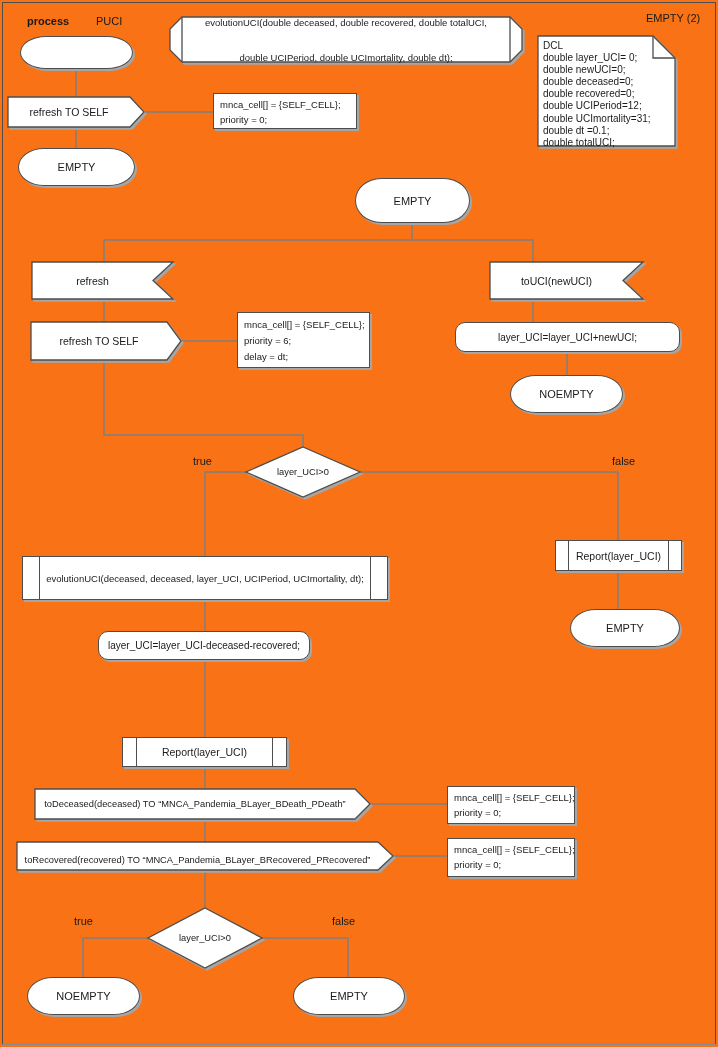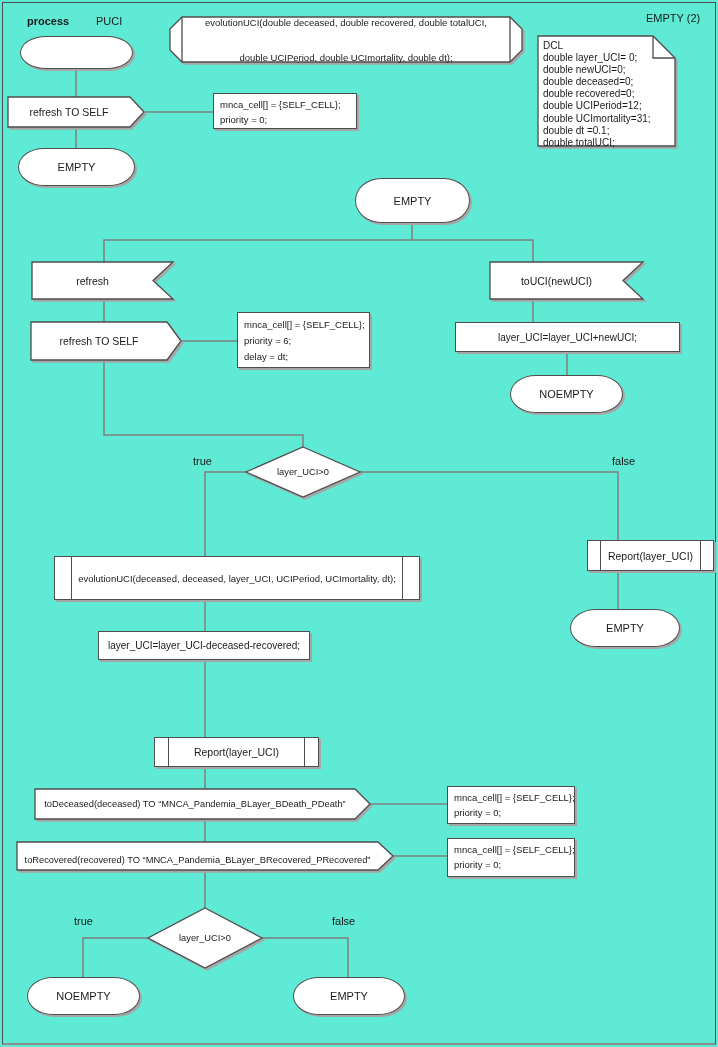--- a/index.html
+++ b/index.html
@@ -1,31 +1,31 @@
 <!DOCTYPE html>
 <html><head>
 <meta charset="utf-8">
 <style>
   html,body{margin:0;padding:0;background:#fff;}
-  #page{position:relative;width:718px;height:1047px;background:#5eead4;
+  #page{position:relative;width:718px;height:1047px;background:#f97316;
         font-family:"Liberation Sans",sans-serif;color:#1a1a1a;overflow:hidden;}
   #frame{position:absolute;left:2px;top:2px;right:2px;bottom:2px;
          border:1px solid #4d4d4d;border-bottom-width:2px;border-bottom-color:#8c8c8c;pointer-events:none;}
   svg.layer{position:absolute;left:0;top:0;z-index:1;}
   .conn{stroke:#7f7f7f;stroke-width:1.5;fill:none;}
   .sym{fill:#ffffff;stroke:#4d4d4d;stroke-width:1.3;}
   .shadow{filter:drop-shadow(2px 2px 0 #a6a6a6);}
   .abs{position:absolute;z-index:2;}
   .lbl{display:flex;align-items:center;justify-content:center;text-align:center;
        white-space:nowrap;font-size:10.5px;gap:20px;}
   .box{background:#fff;border:1.3px solid #4d4d4d;box-shadow:2px 2px 0 #a6a6a6;box-sizing:border-box;}
   .stadium{border-radius:26px / 50%;display:flex;align-items:center;justify-content:center;
            font-size:11px;}
-  .task{display:flex;align-items:center;justify-content:center;font-size:10px;white-space:nowrap;}
-  .call{display:flex;align-items:center;justify-content:center;font-size:10.5px;white-space:nowrap;margin-left:32px;}
+  .task{display:flex;align-items:center;justify-content:center;font-size:10px;white-space:nowrap;border-radius:10px;}
+  .call{display:flex;align-items:center;justify-content:center;font-size:10.5px;white-space:nowrap;}
   .call-inner{position:absolute;top:-1px;bottom:-1px;border-left:1.3px solid #4d4d4d;
               border-right:1.3px solid #4d4d4d;}
   .comment{font-size:9.5px;line-height:15px;padding:3px 0 0 6px;white-space:nowrap;}
   .comment3{line-height:16px;padding-top:4px;}
   .txtblock{font-size:10px;line-height:12.1px;padding:2px 0 0 5px;white-space:nowrap;z-index:2;position:absolute;}
   .branchlbl{font-size:11px;color:#1a1a1a;}
   .small{font-size:9.5px;}
   .tiny{font-size:9.3px;}
   .kw{font-weight:bold;}
   .hdr{font-size:11px;}

